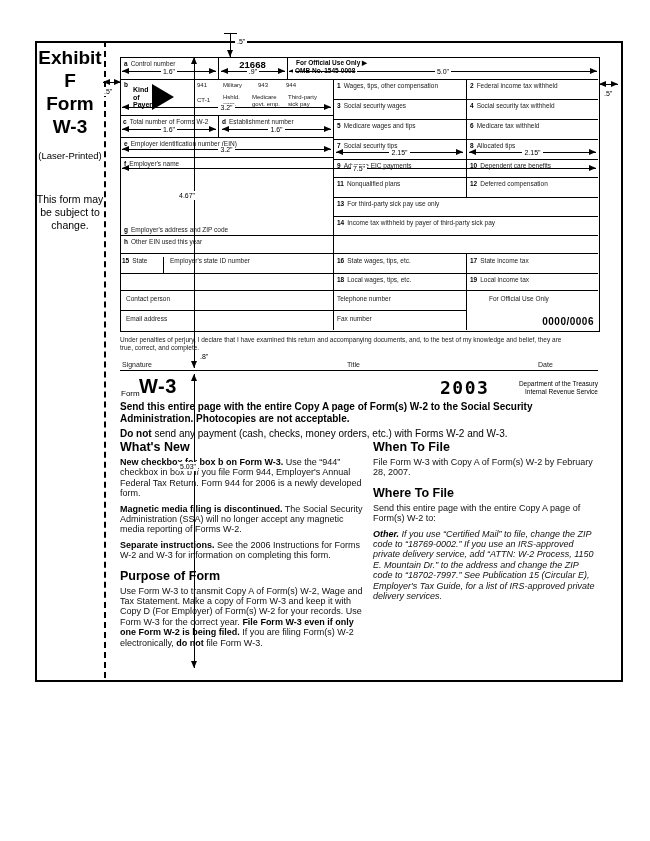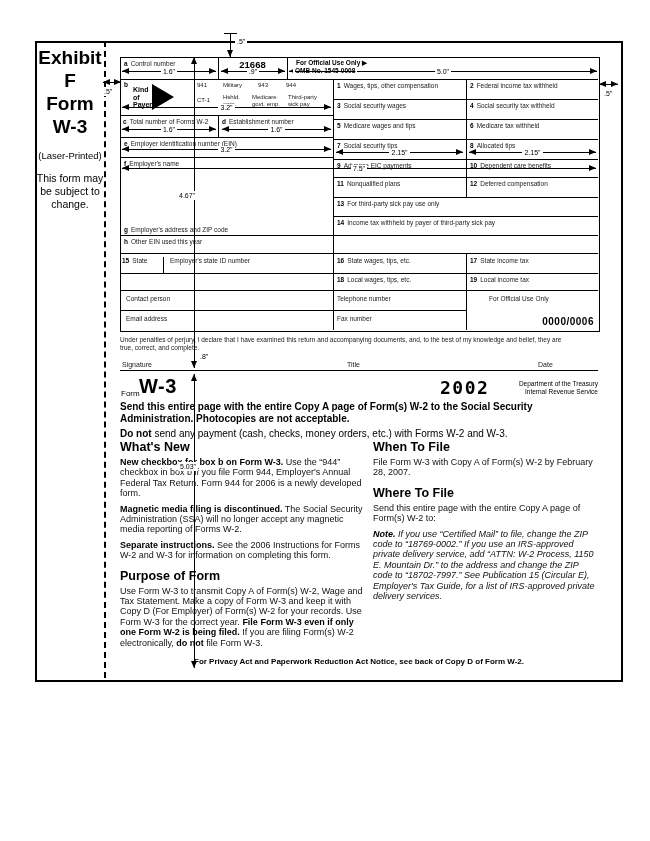--- a/index.html
+++ b/index.html
@@ -20,21 +20,21 @@
   .mlabel{position:relative;z-index:2;background:#fff;padding:0 2px;font-size:7px;line-height:7px}
   .varrow{position:absolute;width:7px}
   .varrow .ln{position:absolute;top:0;bottom:0;left:3px;width:1px;background:#000}
   .hd-u{position:absolute;top:0;left:0;width:0;height:0;border-left:3.5px solid transparent;border-right:3.5px solid transparent;border-bottom:7px solid #000}
   .hd-d{position:absolute;bottom:0;left:0;width:0;height:0;border-left:3.5px solid transparent;border-right:3.5px solid transparent;border-top:7px solid #000}
   .vlabel{position:absolute;font-size:7px;line-height:7px;background:#fff;padding:1px 2px;z-index:2;white-space:nowrap}
   
   .exh{position:absolute;left:36px;top:46px;width:68px;text-align:center}
   .exh .big{font-size:19px;font-weight:bold;line-height:23px;letter-spacing:0}
   .exh .small{font-size:9.5px;margin-top:12px}
-  .exh .note{font-size:10.5px;line-height:13px;margin-top:11px}
+  .exh .note{font-size:10.5px;line-height:13px;margin-top:32px}
   
   .tri{position:absolute;width:0;height:0;border-top:13px solid transparent;border-bottom:13px solid transparent;border-left:22px solid #000}
   .kop{position:absolute;font-size:7px;font-weight:bold;line-height:7.5px}
   .opt{position:absolute;font-size:6px;line-height:6.5px;white-space:normal;color:#1a1a1a}
   
   .perjury{position:absolute;font-size:6.5px;line-height:7.5px;color:#1a1a1a}
   .sigl{position:absolute;font-size:7px;color:#1a1a1a}
   .formword{position:absolute;font-size:8px}
   .w3big{position:absolute;font-size:20px;font-weight:bold;letter-spacing:0.5px}
   .ttl{position:absolute;font-size:12.5px;font-weight:bold}
@@ -265,21 +265,21 @@
   <span class="vlabel" style="left:178px;top:462px">5.03"</span>
 
   <div class="perjury" style="left:120px;top:336px;width:450px">Under penalties of perjury, I declare that I have examined this return and accompanying documents, and, to the best of my knowledge and belief, they are true, correct, and complete.</div>
   <span class="sigl" style="left:122px;top:361px">Signature</span>
   <span class="sigl" style="left:347px;top:361px">Title</span>
   <span class="sigl" style="left:538px;top:361px">Date</span>
   <i class="hl" style="left:120px;top:370px;width:478px"></i>
 
   <span class="formword" style="left:121px;top:389px">Form</span>
   <span class="w3big" style="left:139px;top:375px">W-3</span>
-  <span class="year" style="left:440px;top:377px">2002</span>
+  <span class="year" style="left:440px;top:377px">2003</span>
   <div class="dept" style="left:498px;top:380px;width:100px">
     <div>Department of the Treasury</div>
     <div>Internal Revenue Service</div>
   </div>
 
   <div class="boldlead" style="left:120px;top:401px;width:478px">Send this entire page with the entire Copy A page of Form(s) W-2 to the Social Security Administration. Photocopies are not acceptable.</div>
   <div class="donot" style="left:120px;top:428px;width:478px">
     <b>Do not</b><span> send any payment (cash, checks, money orders, etc.) with Forms W-2 and W-3.</span>
   </div>
 
@@ -299,19 +299,18 @@
       <span>Use Form W-3 to transmit Copy A of Form(s) W-2, Wage and Tax Statement. Make a copy of Form W-3 and keep it with Copy D (For Employer) of Form(s) W-2 for your records. Use Form W-3 for the correct year. </span><b>File Form W-3 even if only one Form W-2 is being filed.</b><span> If you are filing Form(s) W-2 electronically, </span><b>do not</b><span> file Form W-3.</span>
     </p>
   </div>
 
   <div class="col" style="left:373px;top:440px;width:227px">
     <div class="h2 first">When To File</div>
     <p class="p">File Form W-3 with Copy A of Form(s) W-2 by February 28, 2007.</p>
     <div class="h2">Where To File</div>
     <p class="p">Send this entire page with the entire Copy A page of Form(s) W-2 to:</p>
     <p class="p noteP">
-      <b>Note.</b><span> If you use “Certified Mail” to file, change the ZIP code to “18769-0002.” If you use an IRS-approved private delivery service, add “ATTN: W-2 Process, 1150 E. Mountain Dr.” to the address and change the ZIP code to “18702-7997.” See Publication 15 (Circular E), Employer's Tax Guide, for a list of IRS-approved private delivery services.</span>
-    </p>
-  </div>
-
-  <div class="footer" style="left:120px;top:657px;width:478px">For Privacy Act and Paperwork Reduction Act Notice, see back of Copy D of Form W-2.</div>
+      <b>Other.</b><span> If you use “Certified Mail” to file, change the ZIP code to “18769-0002.” If you use an IRS-approved private delivery service, add “ATTN: W-2 Process, 1150 E. Mountain Dr.” to the address and change the ZIP code to “18702-7997.” See Publication 15 (Circular E), Employer's Tax Guide, for a list of IRS-approved private delivery services.</span>
+    </p>
+  </div>
+
 
 </div>
 
 </body></html>

